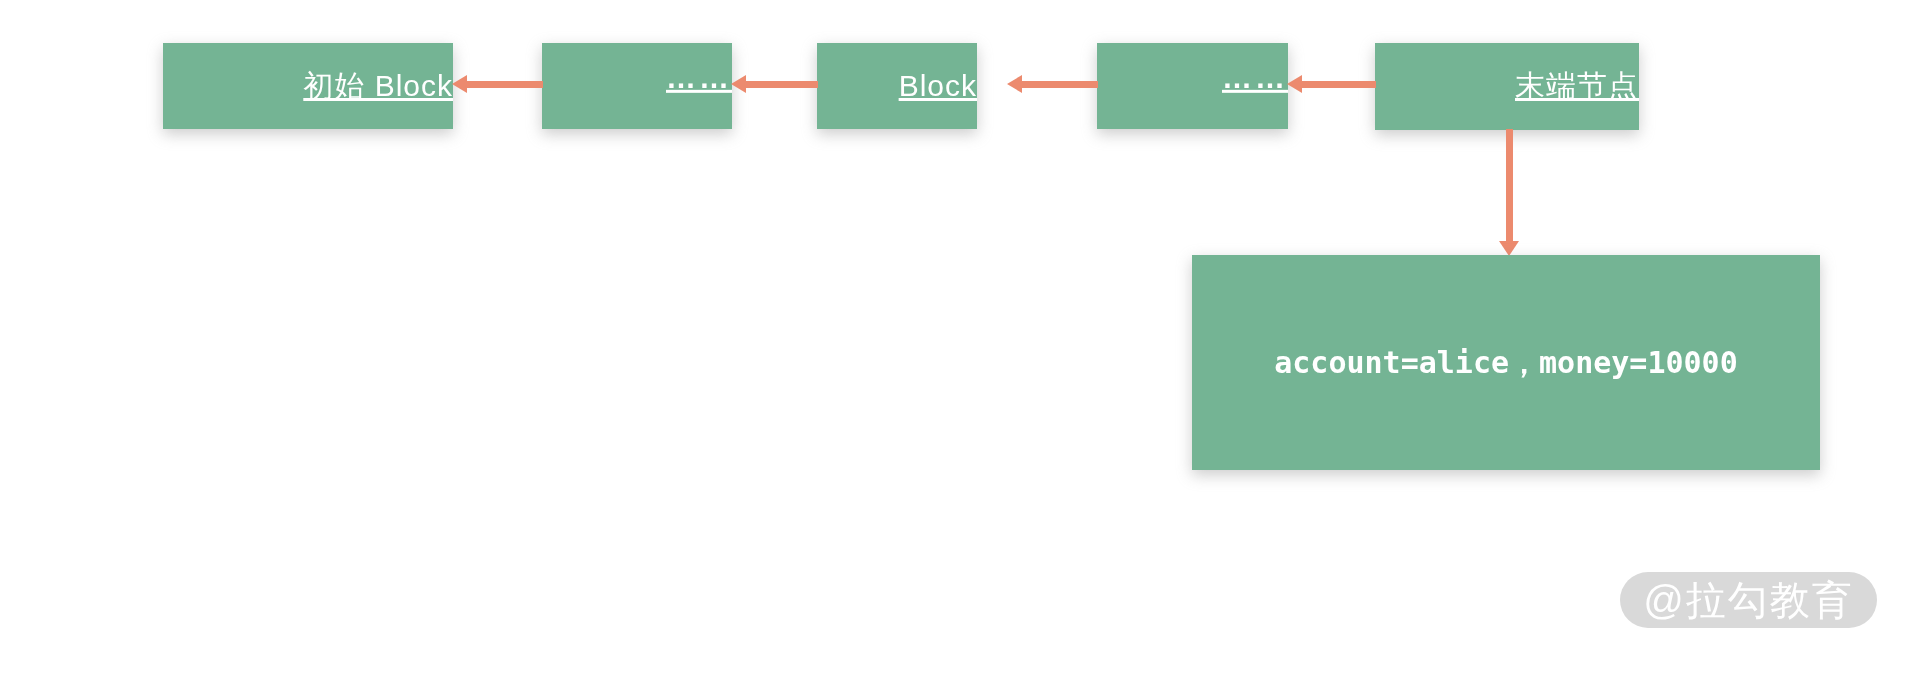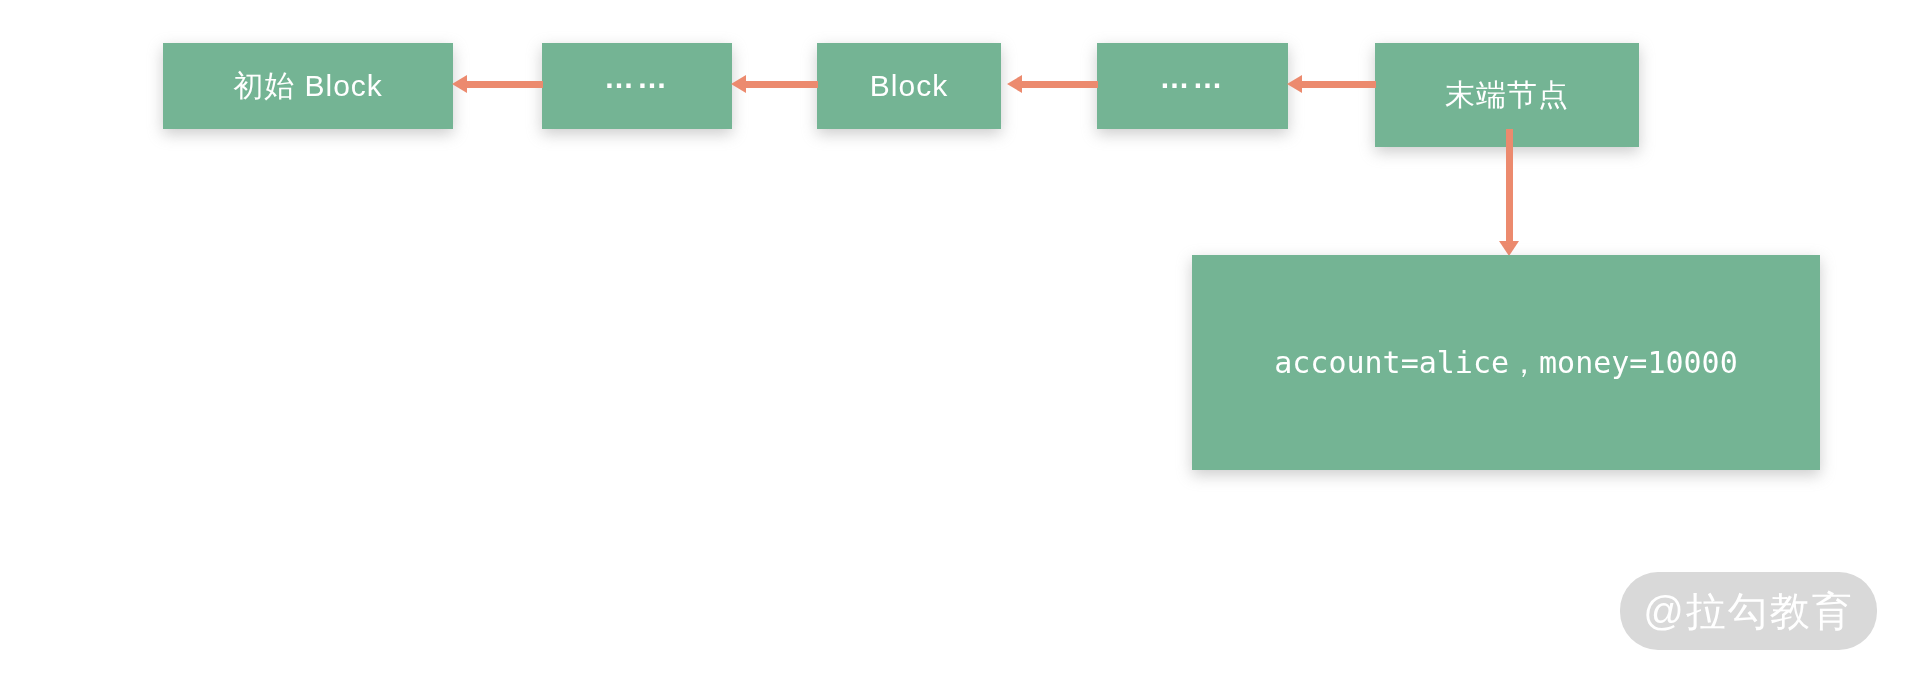--- a/index.html
+++ b/index.html
@@ -18,39 +18,40 @@
     overflow: hidden;
     font-family: "Liberation Sans", sans-serif;
   }
   
   .node {
     position: absolute;
     background: var(--node-fill);
     color: var(--node-text);
     display: flex;
     align-items: center;
-    justify-content: center;
+    justify-content: flex-end;
     box-shadow: 0 5px 14px rgba(145,145,145,0.45);
+    text-decoration: underline;
   }
   .node-label {
     font-size: 30px;
     font-weight: 500;
     letter-spacing: 1px;
     white-space: nowrap;
   }
   .node-label.dots {
     font-weight: 700;
     letter-spacing: 3px;
     transform: translateY(-24%);
   }
   .n0 { left: 163px;  top: 43px; width: 290px; height: 86px; }
   .n1 { left: 542px;  top: 43px; width: 190px; height: 86px; }
-  .n2 { left: 817px;  top: 43px; width: 184px; height: 86px; }
+  .n2 { left: 817px;  top: 43px; width: 160px; height: 86px; }
   .n3 { left: 1097px; top: 43px; width: 191px; height: 86px; }
-  .n4 { left: 1375px; top: 43px; width: 264px; height: 104px; }
+  .n4 { left: 1375px; top: 43px; width: 264px; height: 87px; }
 
   
   .harrow {
     position: absolute;
     top: 75px;
     height: 18px;
     display: flex;
     align-items: center;
   }
   .hhead {
@@ -94,33 +95,33 @@
     background: var(--node-fill);
     color: var(--node-text);
     box-shadow: 0 5px 14px rgba(145,145,145,0.45);
     display: flex;
     flex-direction: column;
     justify-content: center;
     text-align: center;
   }
   .dataline {
     font-family: "DejaVu Sans Mono", monospace;
-    font-weight: 400;
+    font-weight: 700;
     font-size: 30px;
     line-height: 56px;
     white-space: nowrap;
   }
 
   
   .watermark {
     position: absolute;
     left: 1620px;
     top: 572px;
     width: 257px;
-    height: 78px;
+    height: 56px;
     background: var(--watermark-bg);
     border-radius: 38px;
     display: flex;
     align-items: center;
     justify-content: center;
   }
   .watermark-label {
     color: var(--watermark-text);
     font-size: 40px;
     letter-spacing: 2px;

